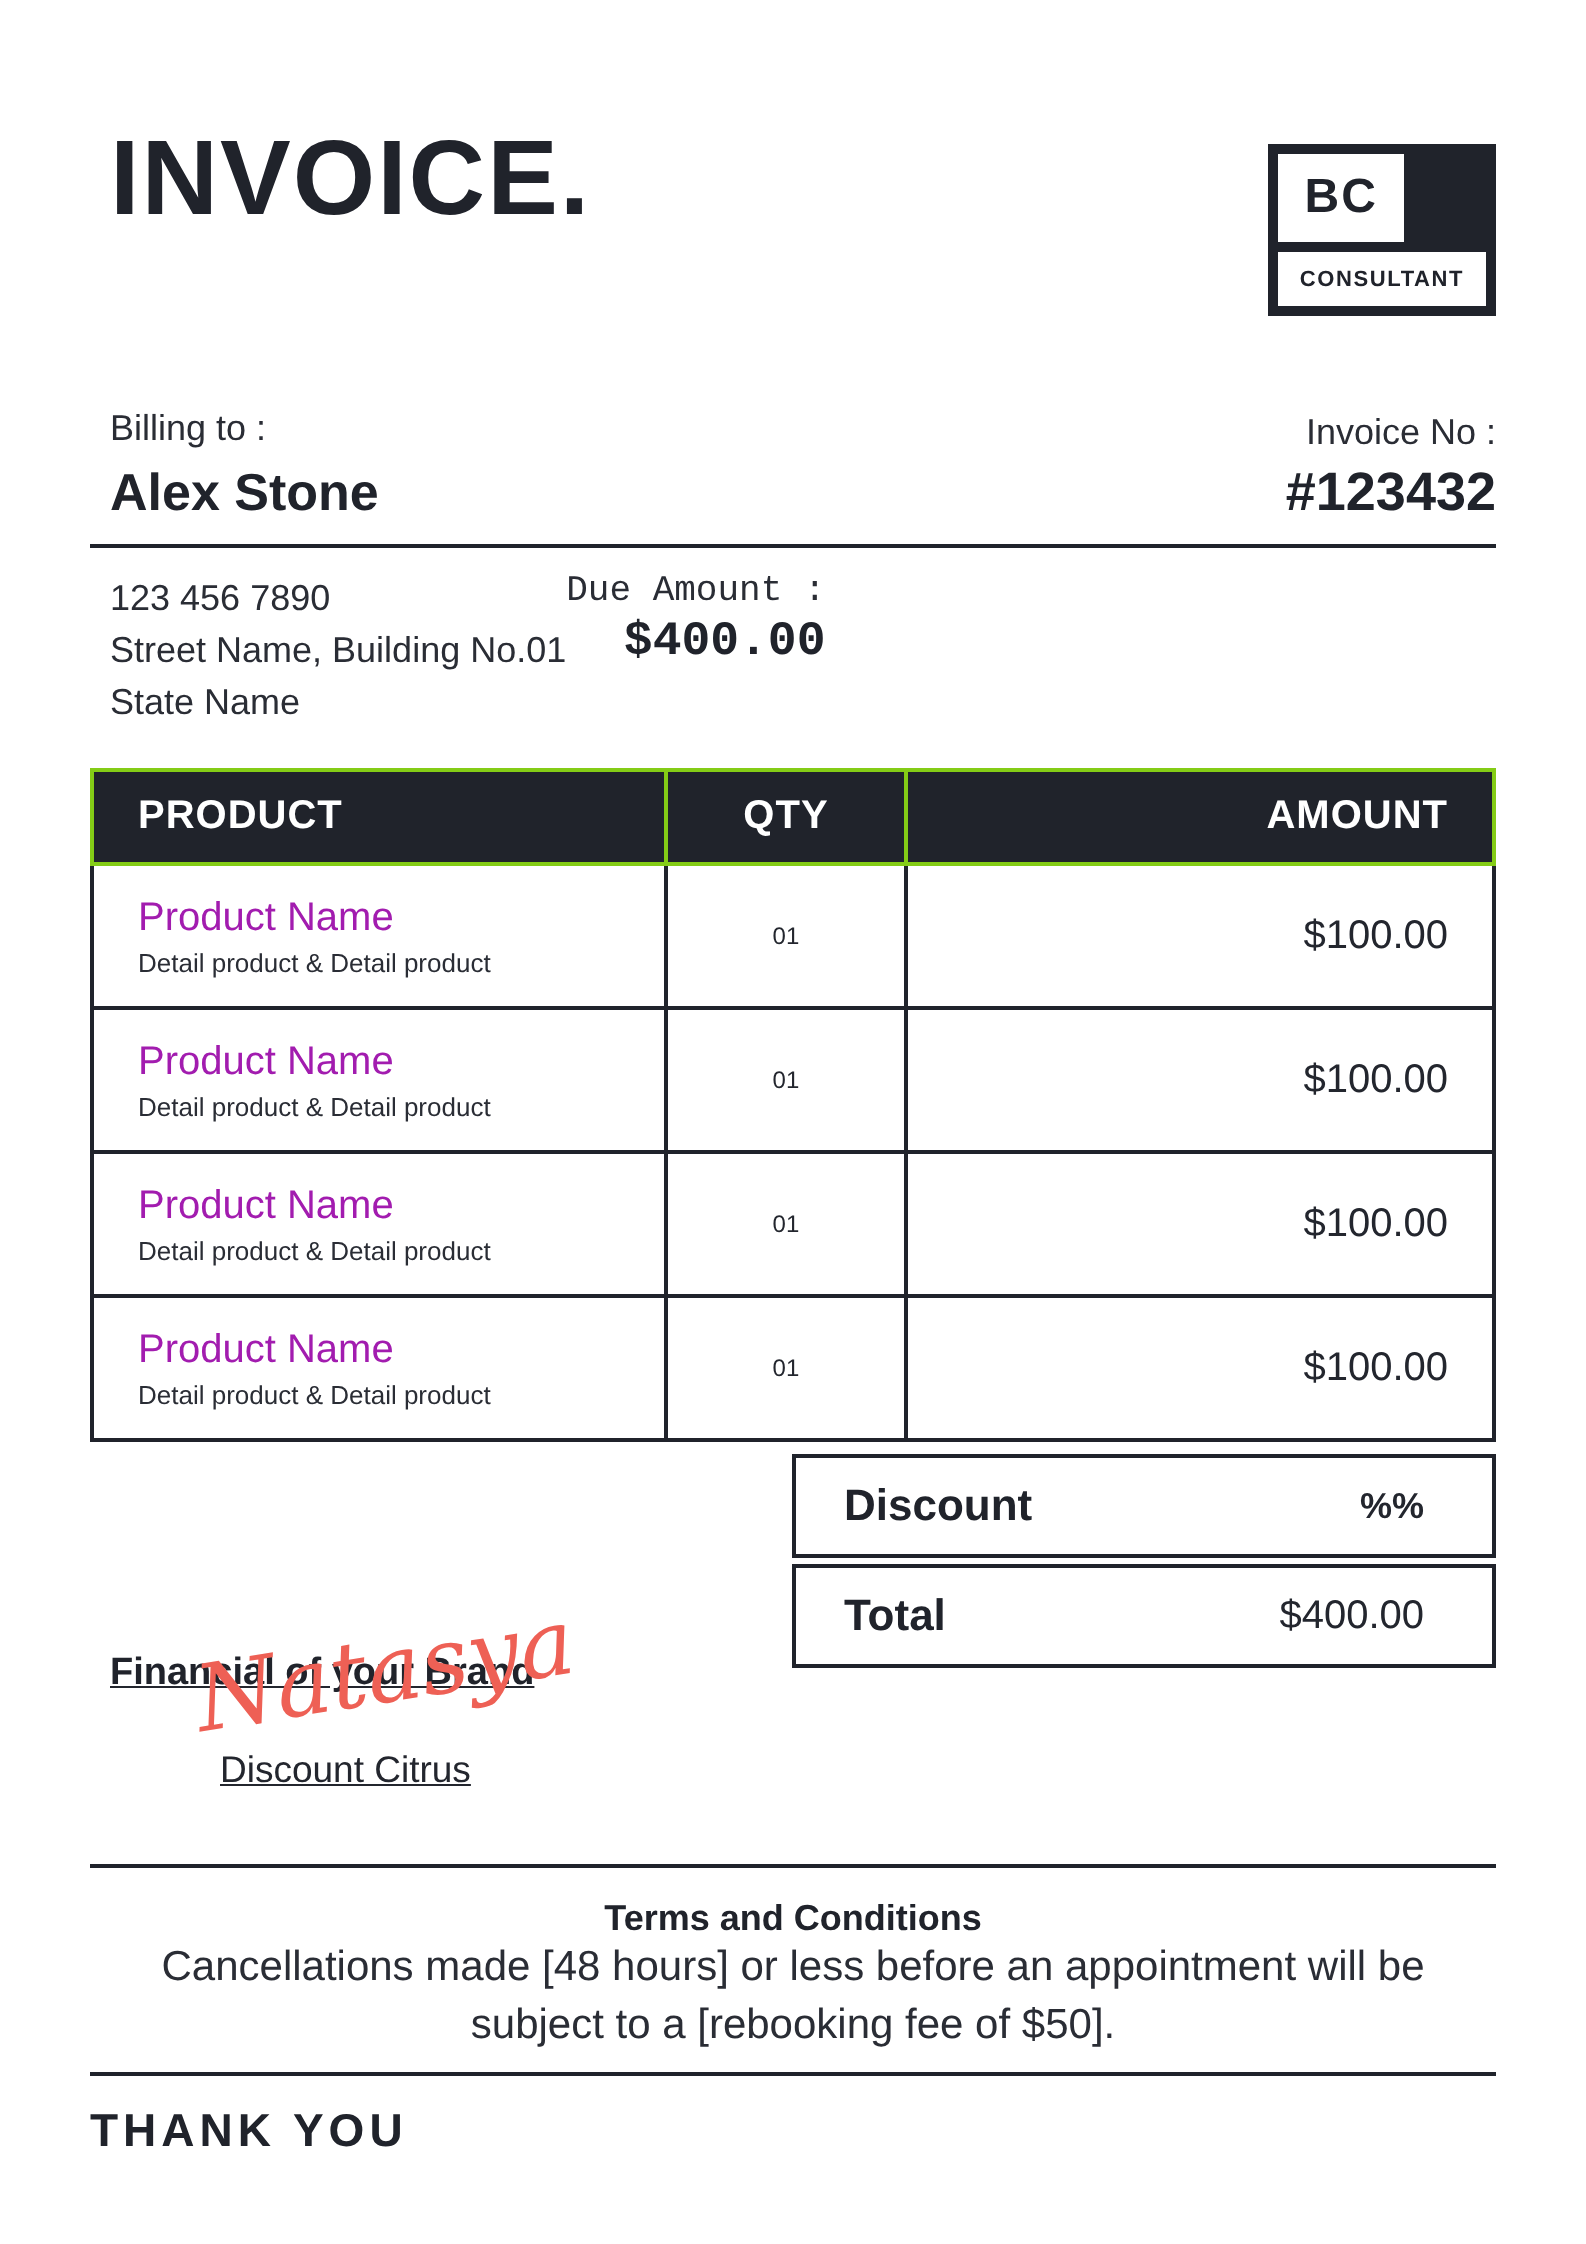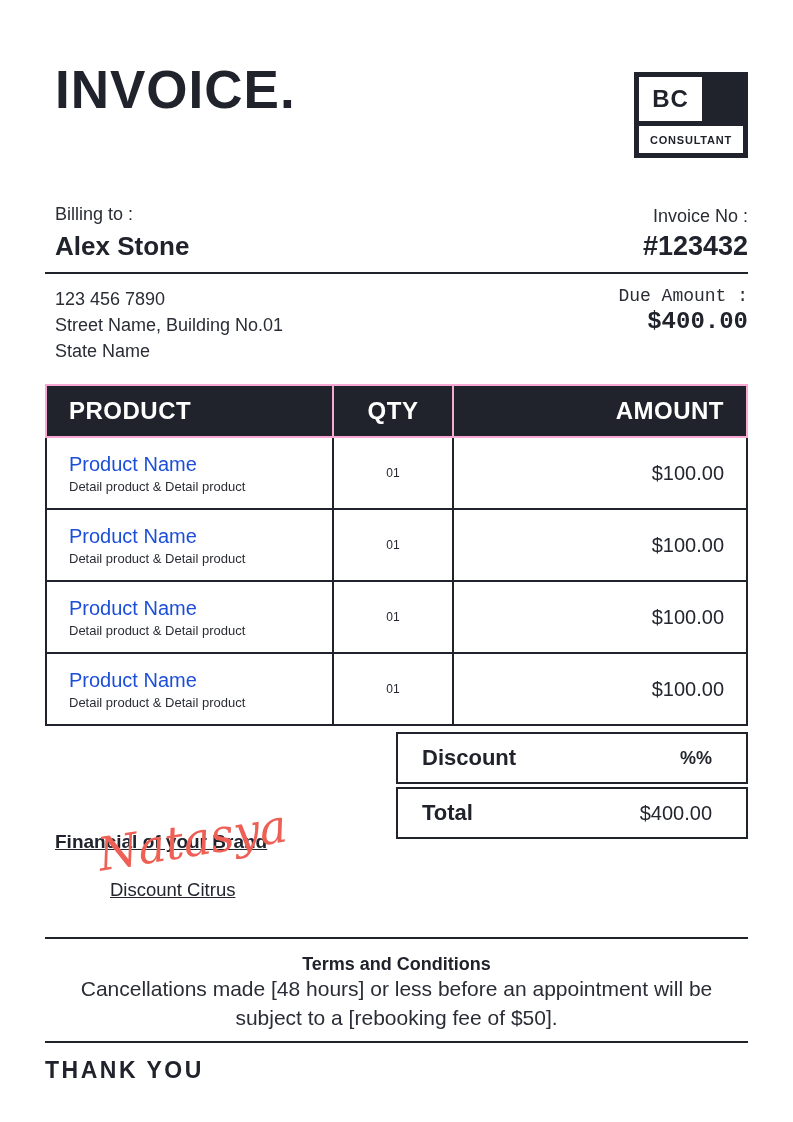--- a/index.html
+++ b/index.html
@@ -83,52 +83,52 @@
   .invoice-number { margin-top: 4px; font-size: 27px; font-weight: 700; color: #20232b; }
 
   .divider {
     margin-top: 10px;
     border-top: 2px solid #20232b;
   }
 
   .contact-row {
     margin-top: 12px;
     display: flex;
-    justify-content: space-between;
+    justify-content: flex-start;
     align-items: flex-start;
   }
   .contact-left { margin-left: 10px; font-size: 18px; line-height: 1.45; color: #2a2d35; }
   .due-right { text-align: right; font-family: Liberation Mono, monospace; }
   .due-amount { margin-top: 2px; font-size: 24px; font-weight: 700; color: #20232b; }
 
   
   .items-table {
     width: 100%;
     margin-top: 20px;
     border-collapse: collapse;
   }
   .items-table thead th {
     background: #20232b;
     color: #ffffff;
-    font-size: 24px;
+    font-size: 20px;
     font-weight: 700;
     letter-spacing: 0.5px;
     padding: 11px 22px;
-    border: 2px solid #f9a8d4;
+    border: 2px solid #84cc16;
   }
   .th-product { text-align: left; }
   .th-qty { text-align: center; padding-left: 0 !important; padding-right: 0 !important; }
   .th-amount { text-align: right; }
   .items-table tbody td {
     border: 2px solid #20232b;
     height: 72px;
     vertical-align: middle;
   }
   .col-product { padding: 8px 22px; }
-  .product-name { font-size: 20px; color: #1d4ed8; }
+  .product-name { font-size: 20px; color: #a21caf; }
   .product-detail { margin-top: 3px; font-size: 13px; color: #2a2d35; }
   .col-qty { text-align: center; font-size: 12px; color: #23262e; }
   .col-amount { text-align: right; font-size: 20px; padding-right: 22px; color: #23262e; }
 
   
   .summary { width: 352px; margin-left: auto; margin-top: 6px; }
   .summary-row {
     border: 2px solid #20232b;
     height: 52px;
     display: flex;

